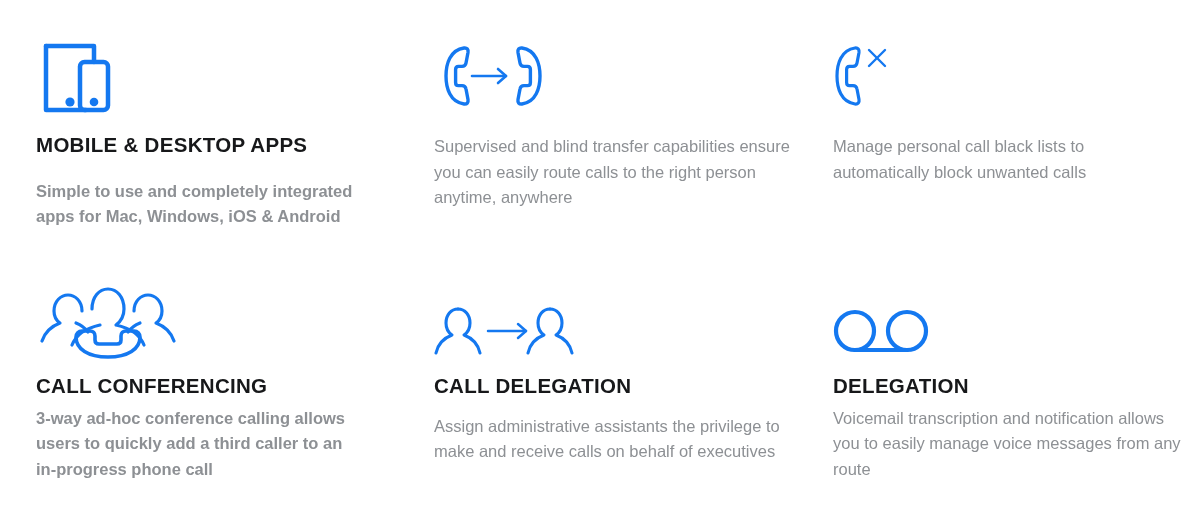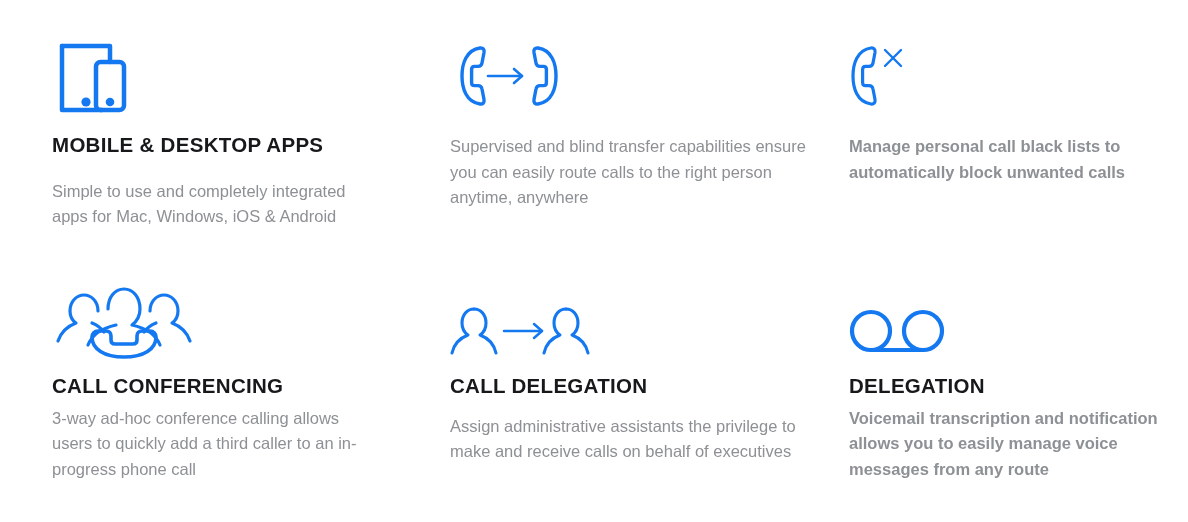--- a/index.html
+++ b/index.html
@@ -11,21 +11,21 @@
   body {
     width: 1188px;
     height: 522px;
     font-family: "Liberation Sans", sans-serif;
     overflow: hidden;
   }
   .features-grid {
     display: grid;
     grid-template-columns: 398px 399px 355px;
     grid-template-rows: 253px auto;
-    padding: 26px 0 0 52px;
+    padding: 26px 0 0 36px;
   }
   .feature-card {
     position: relative;
   }
   .icon-box {
     height: 90px;
     display: flex;
     align-items: flex-end;
     margin-bottom: 18px;
   }
@@ -42,23 +42,23 @@
     white-space: nowrap;
   }
   .feature-desc {
     font-size: 16.5px;
     color: #8d9094;
     line-height: 1.56;
     margin: 0;
     font-weight: 400;
     max-width: 355px;
   }
-  .col-1 .feature-desc { max-width: 320px; }
+  .col-1 .feature-desc { max-width: 320px; font-weight: bold; }
   .col-2 .feature-desc { max-width: 356px; margin-top: 16px; }
-  .col-3 .feature-desc { max-width: 352px; font-weight: bold; }
+  .col-3 .feature-desc { max-width: 352px; }
 
   .row-2 .icon-box { height: 80px; align-items: flex-end; margin-bottom: 16px; }
   .row-2 .feature-title { margin-bottom: 8px; }
 </style>
 </head>
 <body>
 
 <div class="features-grid">
 
   <div class="feature-card col-1 row-1">

